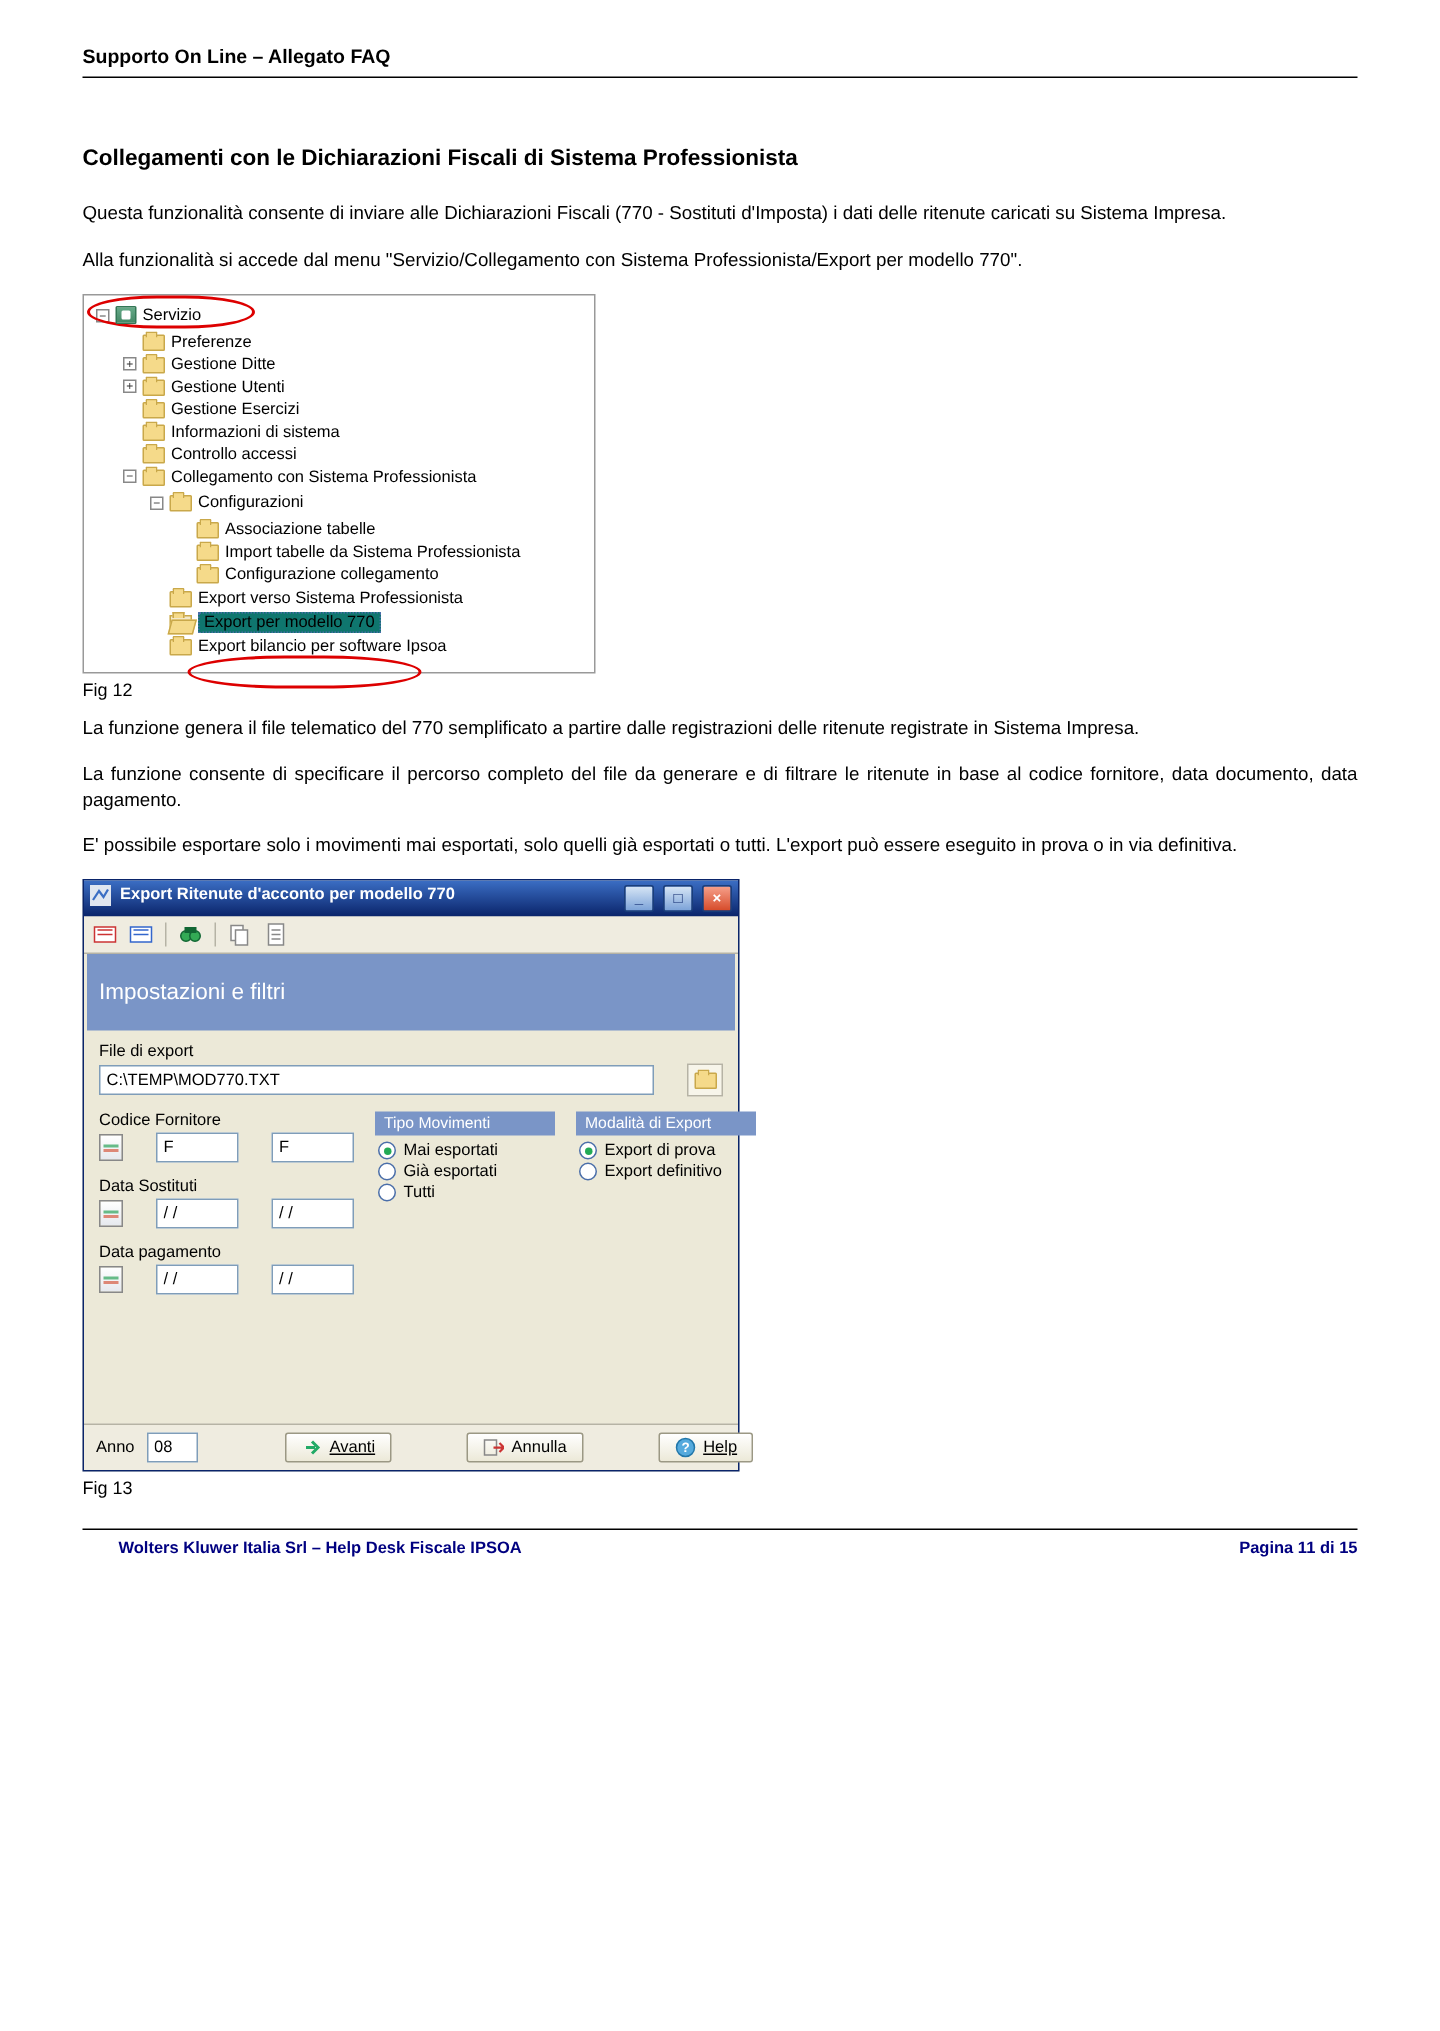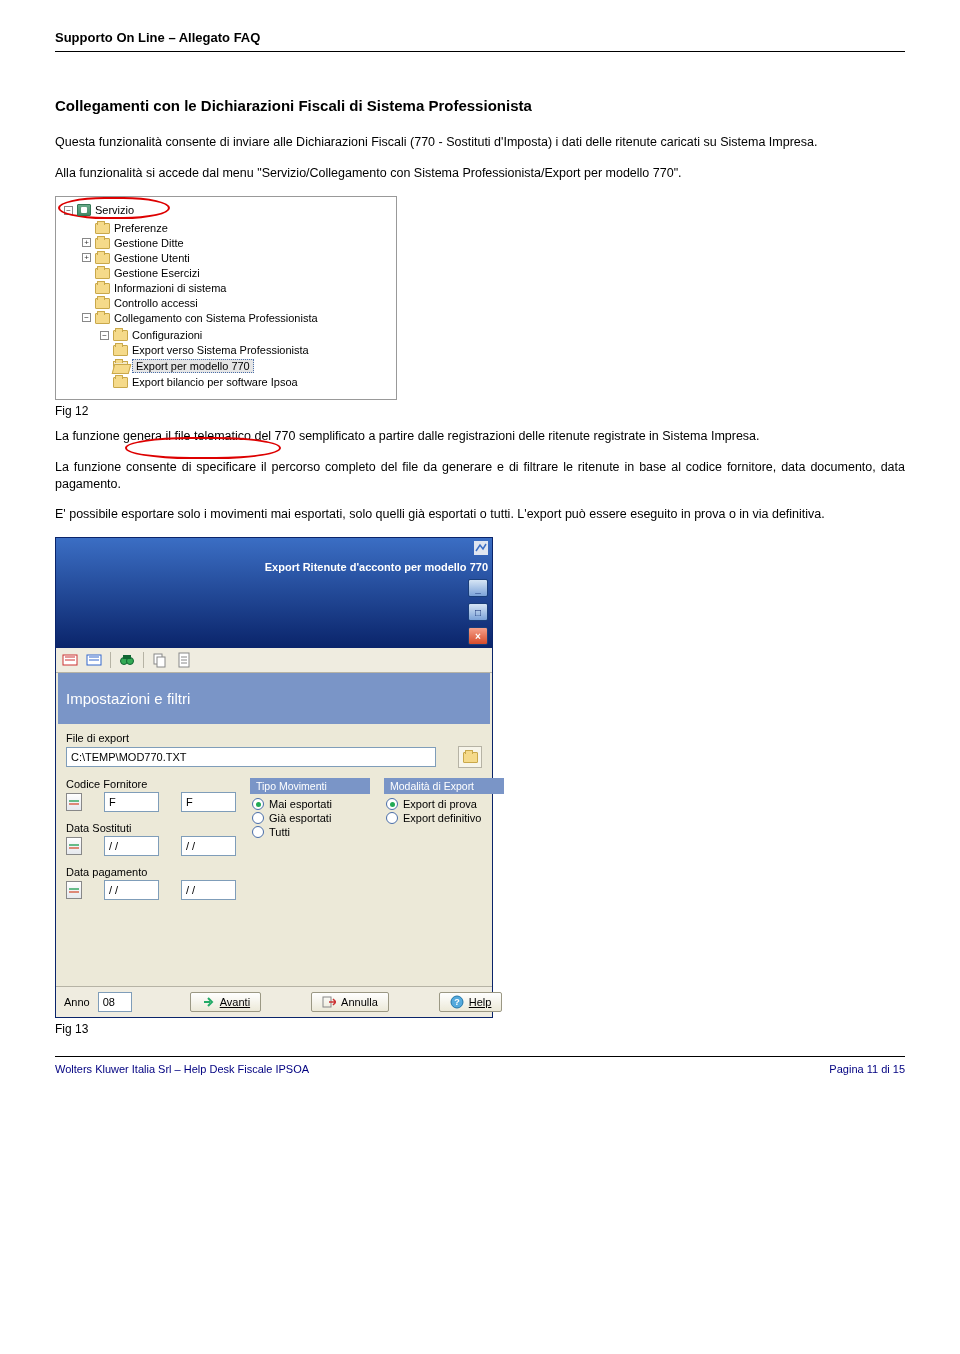--- a/index.html
+++ b/index.html
@@ -125,43 +125,42 @@
     transform: skewX(-15deg);
   }
   .red-circle {
     position: absolute;
     border: 2px solid #d00;
     border-radius: 50% / 60%;
     pointer-events: none;
   }
   .tree-rel { position: relative; }
   .sel-item {
-    background: #e5e5e5;
+    background: #0f766e;
     border: 1px dotted #4a6ea9;
     padding: 0 3px;
     color: #000;
   }
 
   
   .dialog {
     width: 438px;
     border: 1px solid #0a246a;
     background: #ece9d8;
     font-family: Tahoma, Arial, sans-serif;
     font-size: 11px;
     margin-bottom: 4px;
   }
   .titlebar {
     background: linear-gradient(#3b6ec4, #0a246a);
     color: #fff;
     display: flex;
-    align-items: flex-end;
+    align-items: flex-start;
     padding: 3px 4px;
     gap: 6px;
-    flex-direction: column;
   }
   .titlebar .title { flex: 1; font-weight: bold; font-size: 11px; }
   .winbtn {
     width: 20px; height: 18px;
     background: linear-gradient(#d6e5f5, #7ba2d8);
     border: 1px solid #1a3e7a;
     border-radius: 2px;
     display: flex; align-items: center; justify-content: center;
     color: #0a246a;
     font-weight: bold;
@@ -262,23 +261,24 @@
 
   .footer-rule {
     border: none;
     border-top: 1px solid #000;
     margin-top: 20px;
     margin-bottom: 6px;
   }
   .footer {
     display: flex;
     justify-content: space-between;
-    font-weight: normal;
+    font-weight: bold;
     font-size: 11px;
     color: #000080;
+    margin-left: 24px;
   }
   .footer .right { color: #000080; }
 </style>
 </head>
 <body>
 
 <div class="header-title">Supporto On Line – Allegato FAQ</div>
 <hr class="header-rule">
 
 <div class="section-title">Collegamenti con le Dichiarazioni Fiscali di Sistema Professionista</div>
@@ -327,20 +327,37 @@
           </li>
         <li>
           <span class="expander">−</span>
           <span class="ico-folder"></span>
           <span>Collegamento con Sistema Professionista</span>
           <ul>
             <li>
               <span class="expander">−</span>
               <span class="ico-folder"></span>
               <span>Configurazioni</span>
+              <ul>
+                <li>
+                    <span class="expander blank"></span>
+                    <span class="ico-folder"></span>
+                    <span>Associazione tabelle</span>
+                  </li>
+                <li>
+                    <span class="expander blank"></span>
+                    <span class="ico-folder"></span>
+                    <span>Import tabelle da Sistema Professionista</span>
+                  </li>
+                <li>
+                    <span class="expander blank"></span>
+                    <span class="ico-folder"></span>
+                    <span>Configurazione collegamento</span>
+                  </li>
+              </ul>
             </li>
             <li>
                 <span class="expander blank"></span>
                 <span class="ico-folder"></span>
                 <span>Export verso Sistema Professionista</span>
               </li>
             <li>
                 <span class="expander blank"></span>
                 <span class="ico-open"></span>
                 <span class="sel-item">Export per modello 770</span>

